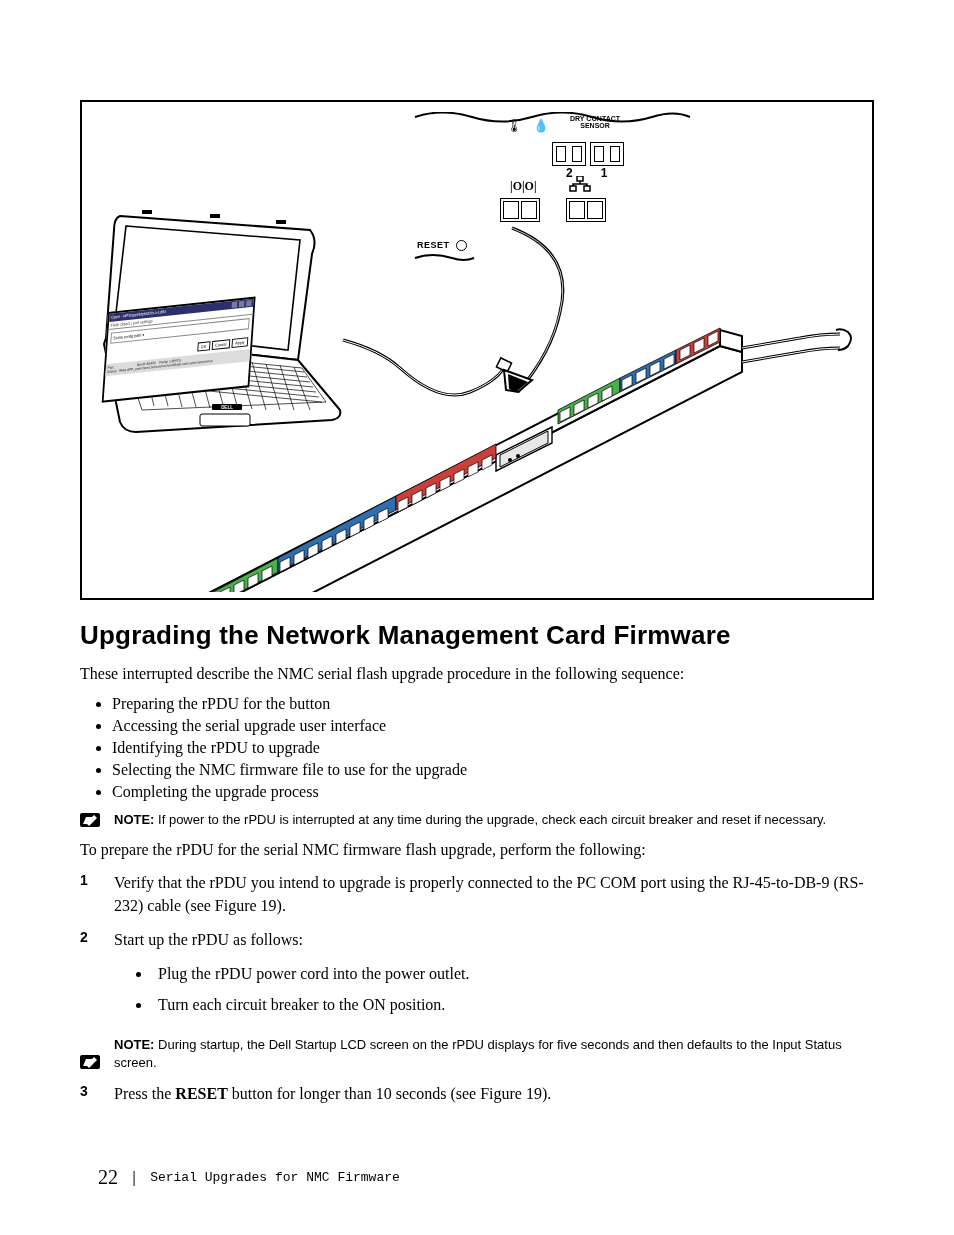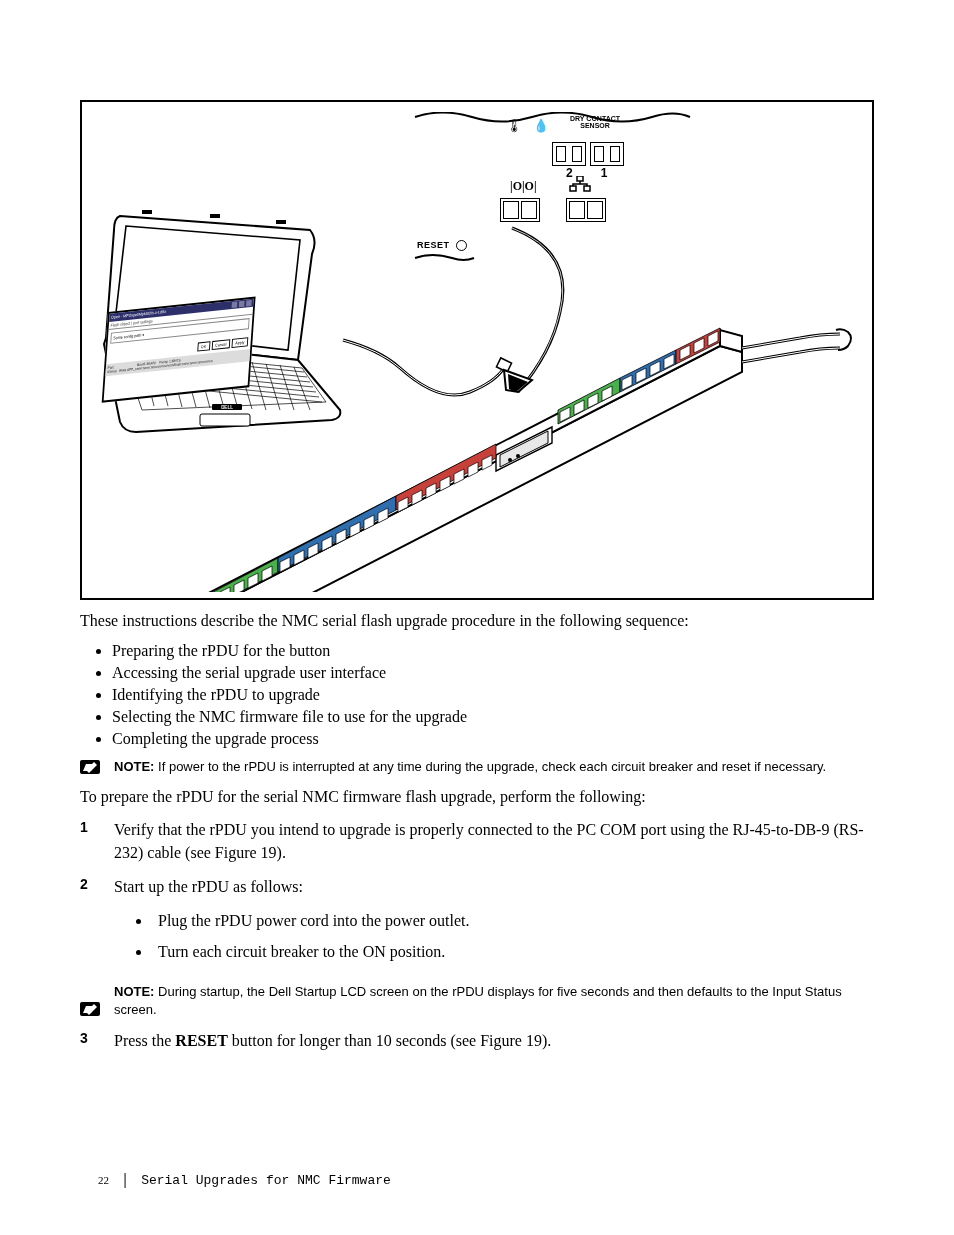--- a/index.html
+++ b/index.html
@@ -61,21 +61,21 @@
   ol.steps { list-style: none; margin: 10px 0 0 0; padding: 0; }
   ol.steps > li { display: flex; margin: 12px 0; }
   ol.steps .num { font-family: Arial, Helvetica, sans-serif; font-weight: 800; font-size: 14px;
                   width: 34px; flex: none; }
   ol.steps .txt { font-family: Georgia, serif; font-size: 16px; line-height: 1.4; flex: 1; }
   ol.steps .sublist { list-style: disc; margin: 12px 0 0 28px; padding: 0; }
   ol.steps .sublist li { margin: 8px 0 8px 10px; padding-left: 6px; }
   .noteblock.indented { margin-left: 0px; }
   .footer { position: absolute; left: 98px; bottom: 46px; display: flex; align-items: center;
             font-family: Arial, Georgia, serif; }
-  .footer .pn { font-family: Georgia, serif; font-size: 11px; }
+  .footer .pn { font-family: Georgia, serif; font-size: 20px; }
   .footer .sep { margin: 0 14px; color: #444; font-family: Arial, sans-serif; }
   .footer .ft { font-family: Liberation Mono, monospace; font-size: 13px; }
   b.inline { font-weight: 700; }
 </style>
 </head>
 <body>
 
 <div class="page">
 
   <div class="figure-frame">
@@ -271,22 +271,23 @@
               </g>
             </g>
           </g>
         </svg>
       </div>
 
     </div>
   </div>
 
 
-
-  <p class="body">These instructions describe the NMC serial flash upgrade procedure in the following sequence:</p>
+  <h2 class="section">Upgrading the Network Management Card Firmware</h2>
+
+  <p class="body">These interrupted describe the NMC serial flash upgrade procedure in the following sequence:</p>
 
   <ul class="bullets">
     <li>Preparing the rPDU for the button</li>
     <li>Accessing the serial upgrade user interface</li>
     <li>Identifying the rPDU to upgrade</li>
     <li>Selecting the  NMC firmware file to use for the upgrade</li>
     <li>Completing the upgrade process</li>
   </ul>
 
   <div class="noteblock">

